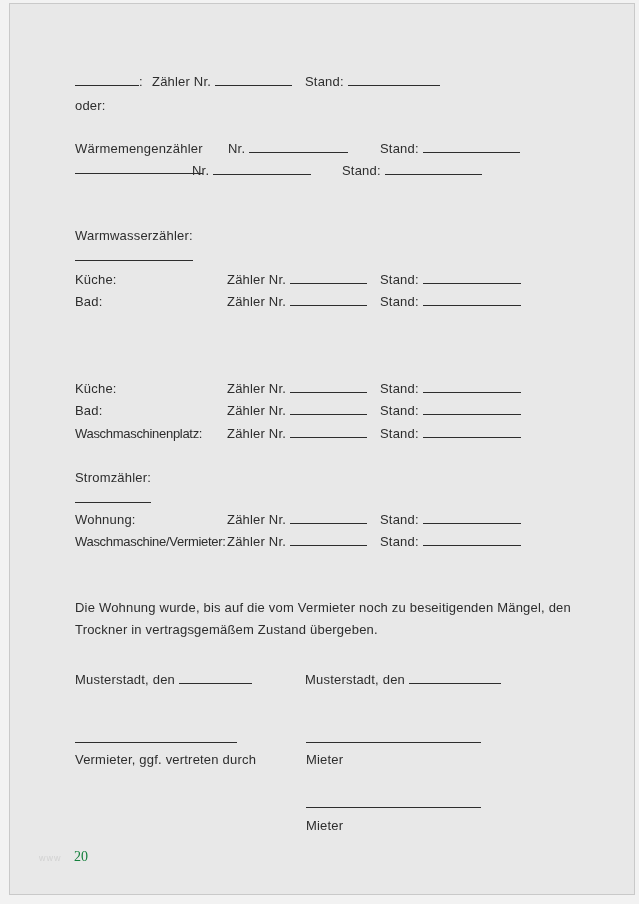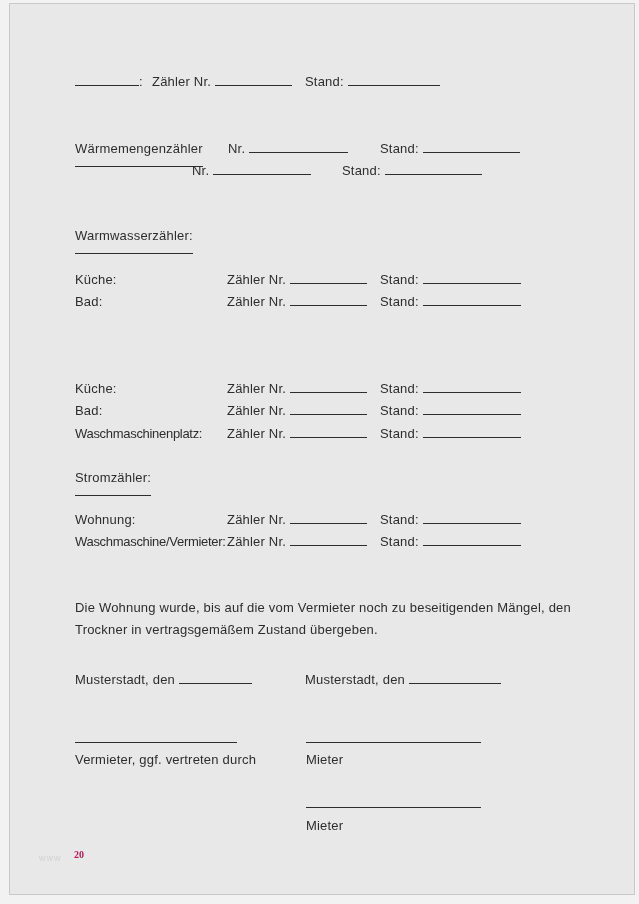--- a/index.html
+++ b/index.html
@@ -48,21 +48,21 @@
   .bl {
     display: inline-block;
     height: 11px;
     border-bottom: 1px solid #2d2d2d;
     margin-left: 4px;
     vertical-align: baseline;
   }
   .bl.nogap { margin-left: 0; }
   .hd {
     border-bottom: 1px solid #2d2d2d;
-    padding-bottom: 9px;
+    padding-bottom: 16px;
   }
   .tight { letter-spacing: -0.3px; }
   .sigline {
     position: absolute;
     border-top: 1px solid #2d2d2d;
     height: 0;
   }
   .para {
     position: absolute;
     left: 75px;
@@ -79,23 +79,22 @@
     top: 853px;
     font-size: 9px;
     color: #d2d2d2;
     letter-spacing: 1px;
   }
   .pagenum {
     position: absolute;
     left: 74px;
     top: 849px;
     font-family: "Liberation Serif", serif;
-    font-size: 10px;
-    color: #be185d;
-    font-weight: bold;
+    font-size: 14px;
+    color: #15803d;
   }
   
   .w64 { width: 64px; }
   .w73 { width: 73px; }
   .w77 { width: 77px; }
   .w92 { width: 92px; }
   .w97 { width: 97px; }
   .w98 { width: 98px; }
   .w99 { width: 99px; }
 </style>
@@ -105,20 +104,23 @@
 <div class="page"></div>
 
 <div class="content">
 
   <div class="row" style="top:74px">
     <span class="grp" style="left:0"><span class="bl nogap w64"></span><span>:</span></span>
     <span class="grp" style="left:77px"><span>Zähler Nr.</span><span class="bl w77"></span></span>
     <span class="grp" style="left:230px"><span>Stand:</span><span class="bl w92"></span></span>
   </div>
 
+  <div class="row" style="top:98px">
+    <span class="grp" style="left:0">oder:</span>
+  </div>
 
   <div class="row" style="top:141px">
     <span class="grp hd" style="left:0">Wärmemengenzähler</span>
     <span class="grp" style="left:153px"><span>Nr.</span><span class="bl w99"></span></span>
     <span class="grp" style="left:305px"><span>Stand:</span><span class="bl w97"></span></span>
   </div>
 
   <div class="row" style="top:163px">
     <span class="grp" style="left:117px"><span>Nr.</span><span class="bl w98"></span></span>
     <span class="grp" style="left:267px"><span>Stand:</span><span class="bl w97"></span></span>

